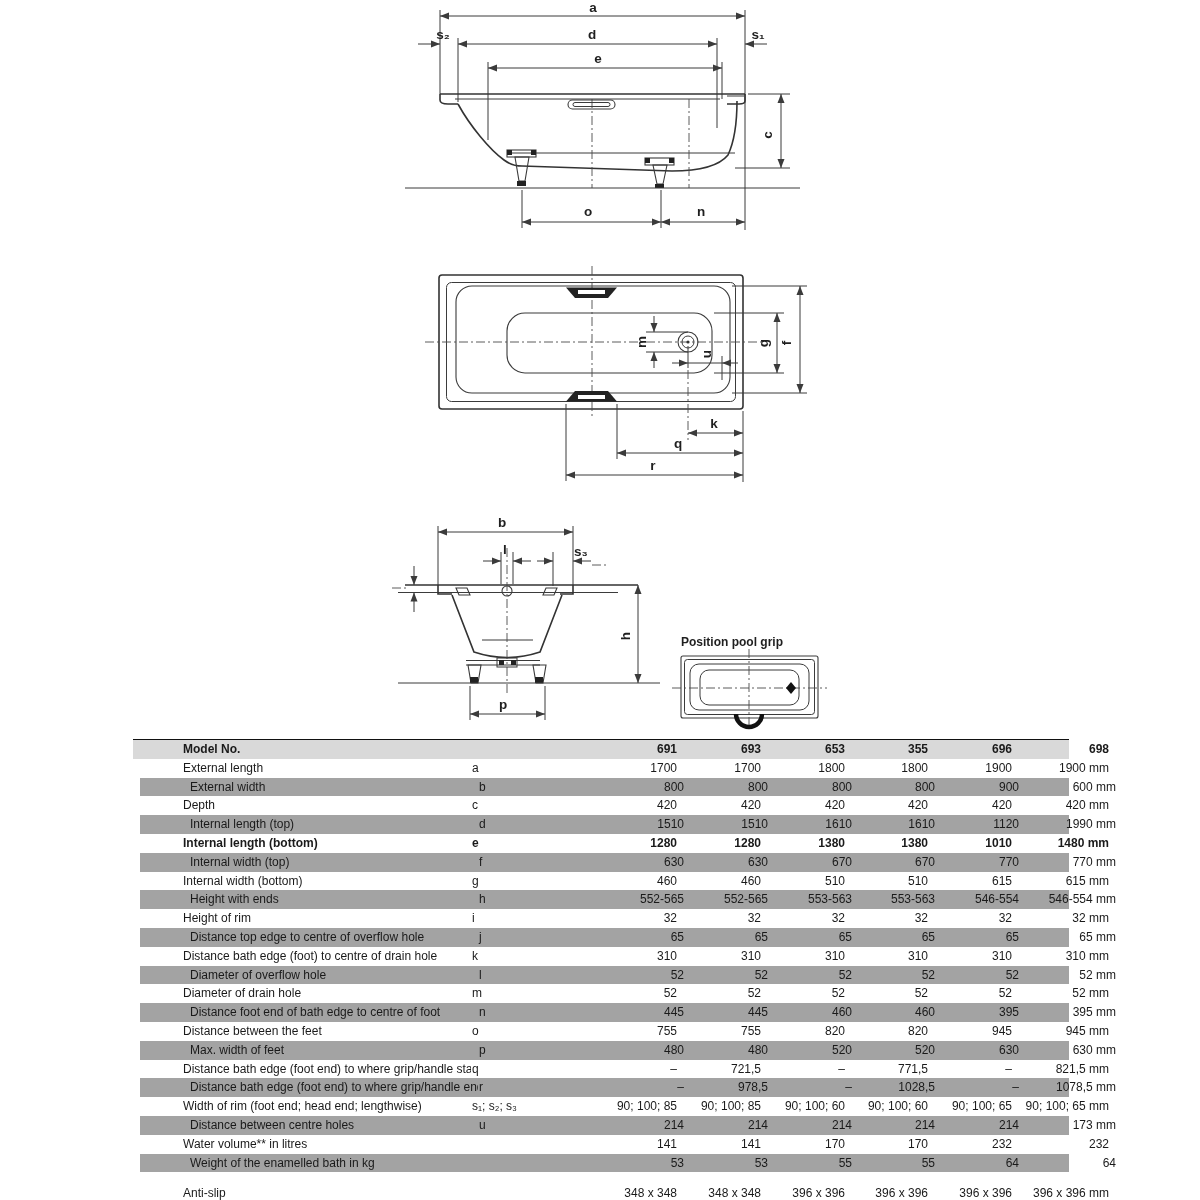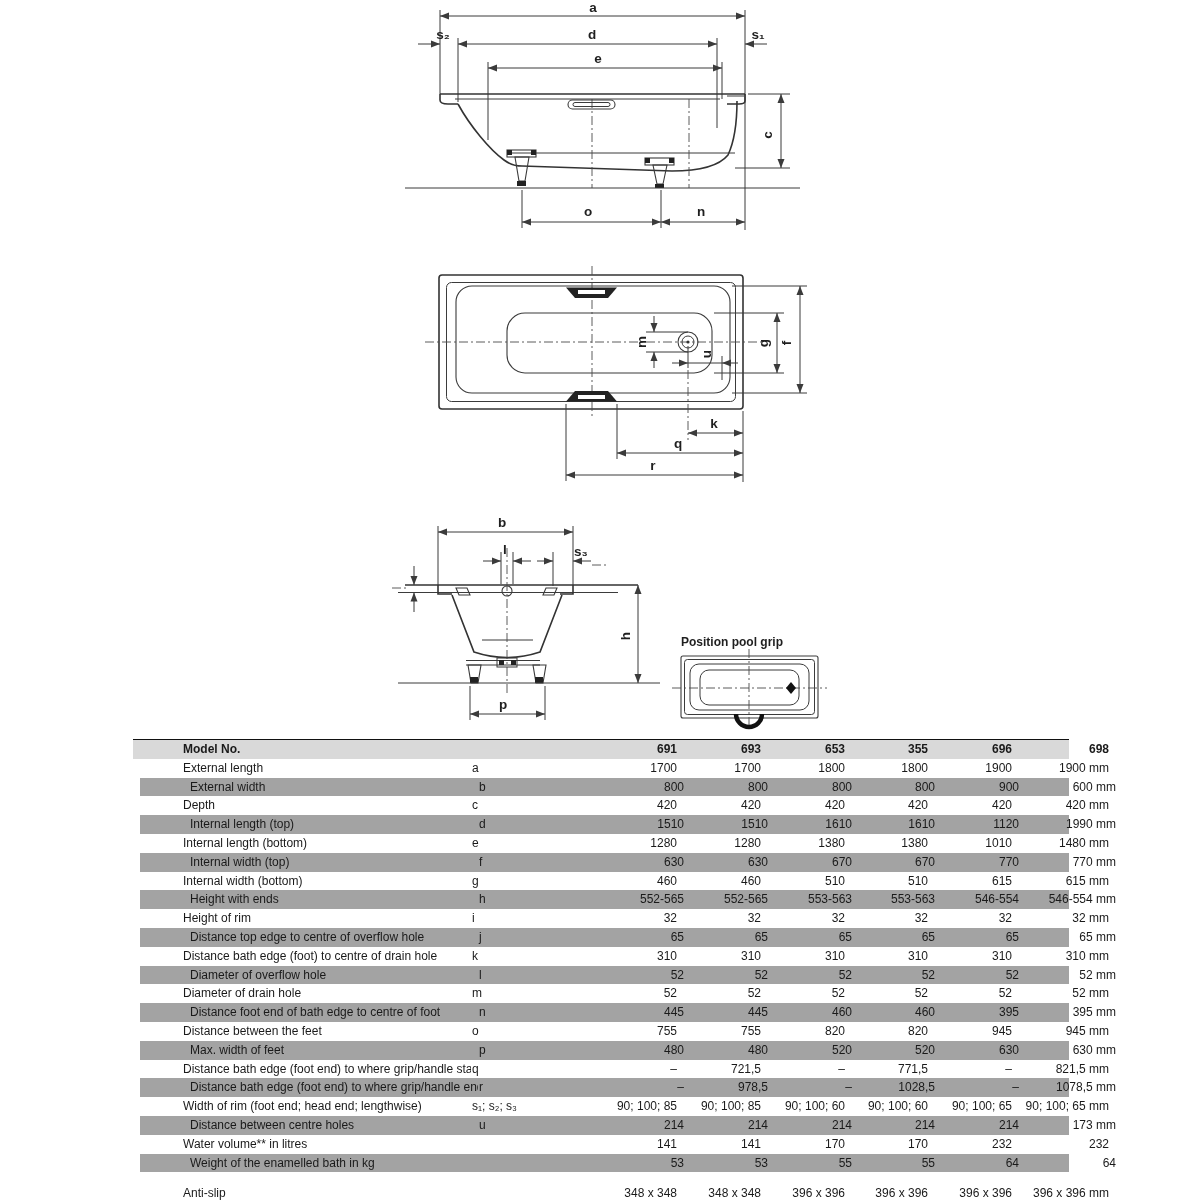--- a/index.html
+++ b/index.html
@@ -10,21 +10,21 @@
   .ml{stroke:#3b3b3b;stroke-width:1.1;fill:none;}
   .cl{stroke:#4a4a4a;stroke-width:0.9;stroke-dasharray:9 3 2 3;fill:none;}
   .fillwhite{fill:#fff;}
   text.dim{font:bold 13.5px "Liberation Sans","DejaVu Sans",sans-serif;fill:#1f1f1f;}
   text.cap{font:bold 12px "Liberation Sans","DejaVu Sans",sans-serif;fill:#1f1f1f;}
   
   #spec-table{position:absolute;left:133px;top:739px;width:936px;border-top:1.5px solid #111;}
   .trow{display:grid;grid-template-columns:292px 110px 102px 84px 84px 83px 84px 97px;height:18.8px;line-height:18.8px;font-size:12px;padding-left:46px;}
   .trow.shade{background:#a3a3a3;margin-left:7px;}
   .trow.head{background:#d9d9d9;font-weight:bold;}
-  .trow.em{font-weight:normal;}
+  .trow.em{font-weight:bold;}
   .trow.gap{margin-top:12px;}
   .c-label{padding-left:4px;white-space:nowrap;overflow:hidden;}
   .c-sym{padding-left:1px;}
   .c-val{text-align:right;padding-right:6px;white-space:nowrap;}
 </style>
 </head>
 <body>
 
 <svg id="drawings" width="1200" height="738" viewBox="0 0 1200 738">
   <defs>

